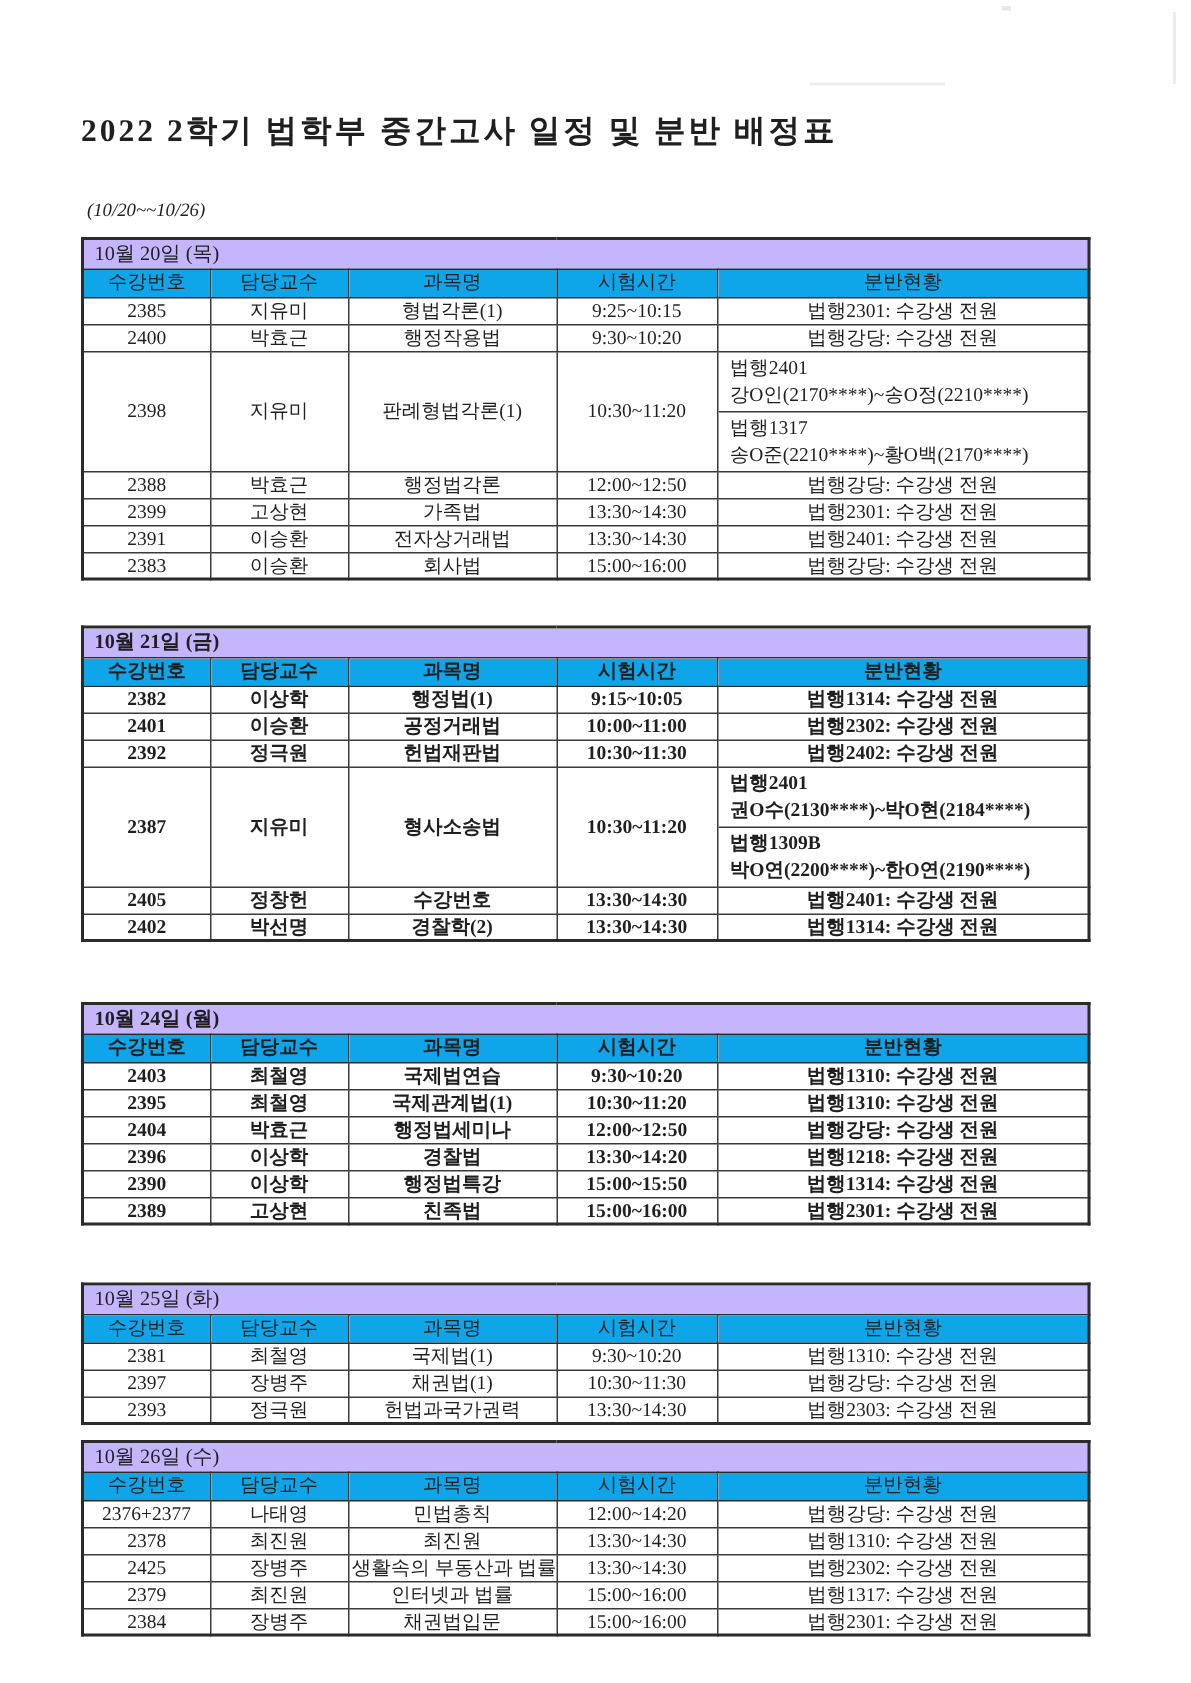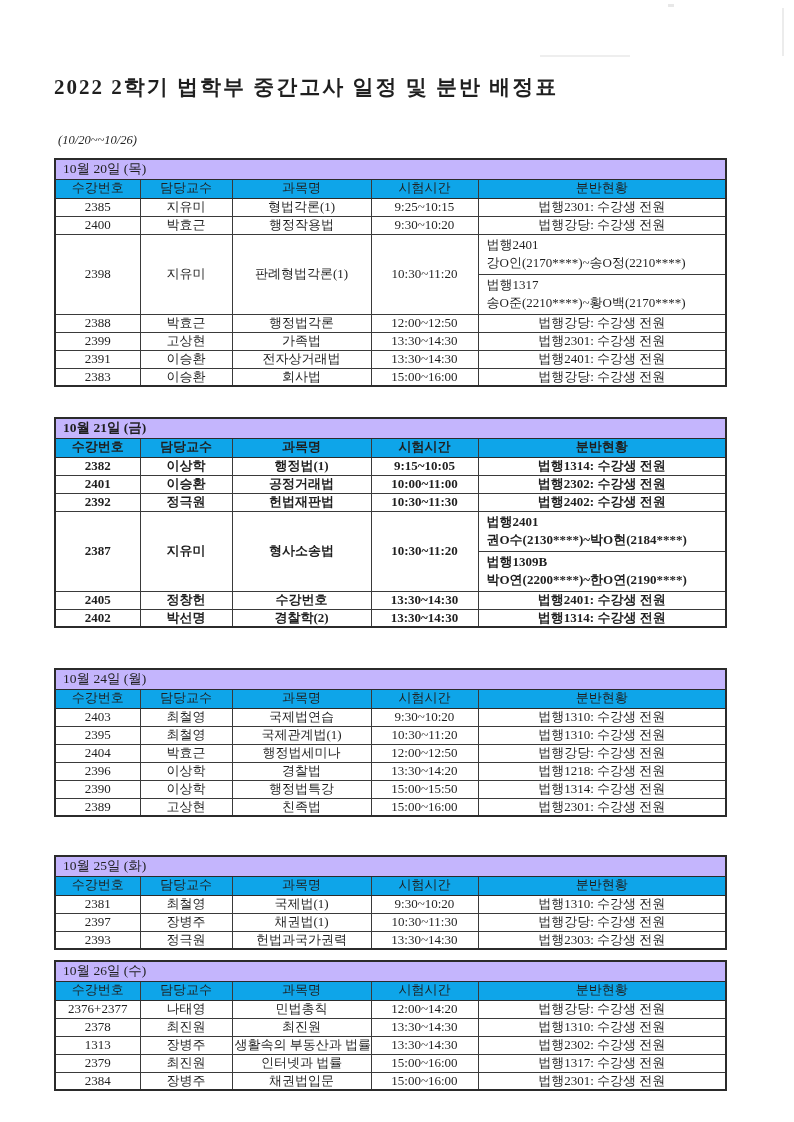--- a/index.html
+++ b/index.html
@@ -64,21 +64,21 @@
     height:19px !important;
     border-bottom:1.5px solid #2b2b2b !important;
   }
   td.status-cell.split { padding:0 !important; height:75px; }
   .status-group { text-align:left; padding:1px 16px 2px 8px; }
   .status-group + .status-group { border-top:1px solid #3a3a3a; }
   .status-line { height:18px; line-height:18px; white-space:nowrap; overflow:hidden; }
 
   
   #tables .t-gap-30 { margin-top:30px;font-weight:bold; }
-  #tables .t-gap-40 { margin-top:40px; }
+  #tables .t-gap-40 { margin-top:40px;font-weight:bold; }
   #tables .t-gap-38 { margin-top:38px;padding-left:44px; }
   #tables .t-gap-22 { margin-top:10px; }
 </style>
 </head>
 <body>
 
 <div class="page">
   <div class="artifact artifact-tick"></div>
   <div class="artifact artifact-vline"></div>
   <div class="artifact artifact-smudge"></div>
@@ -370,21 +370,21 @@
             <td class="status-cell">법행강당: 수강생 전원</td>
           </tr>
           <tr class="data-row">
             <td>2378</td>
             <td>최진원</td>
             <td>최진원</td>
             <td>13:30~14:30</td>
             <td class="status-cell">법행1310: 수강생 전원</td>
           </tr>
           <tr class="data-row">
-            <td>1313</td>
+            <td>2425</td>
             <td>장병주</td>
             <td>생활속의 부동산과 법률</td>
             <td>13:30~14:30</td>
             <td class="status-cell">법행2302: 수강생 전원</td>
           </tr>
           <tr class="data-row">
             <td>2379</td>
             <td>최진원</td>
             <td>인터넷과 법률</td>
             <td>15:00~16:00</td>

